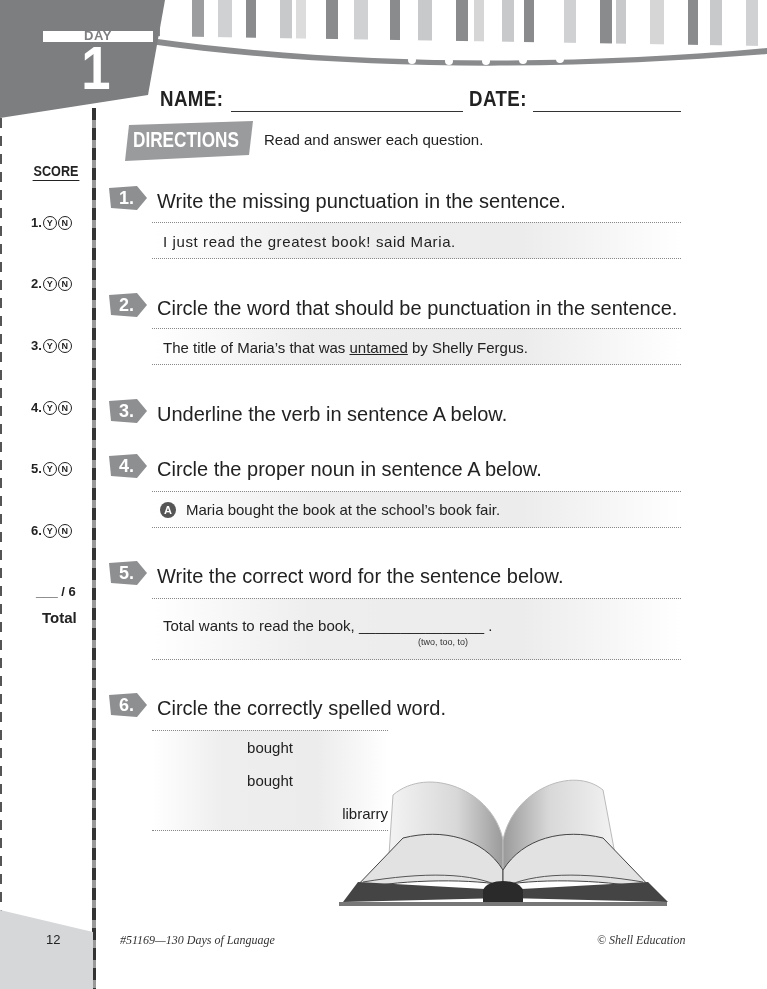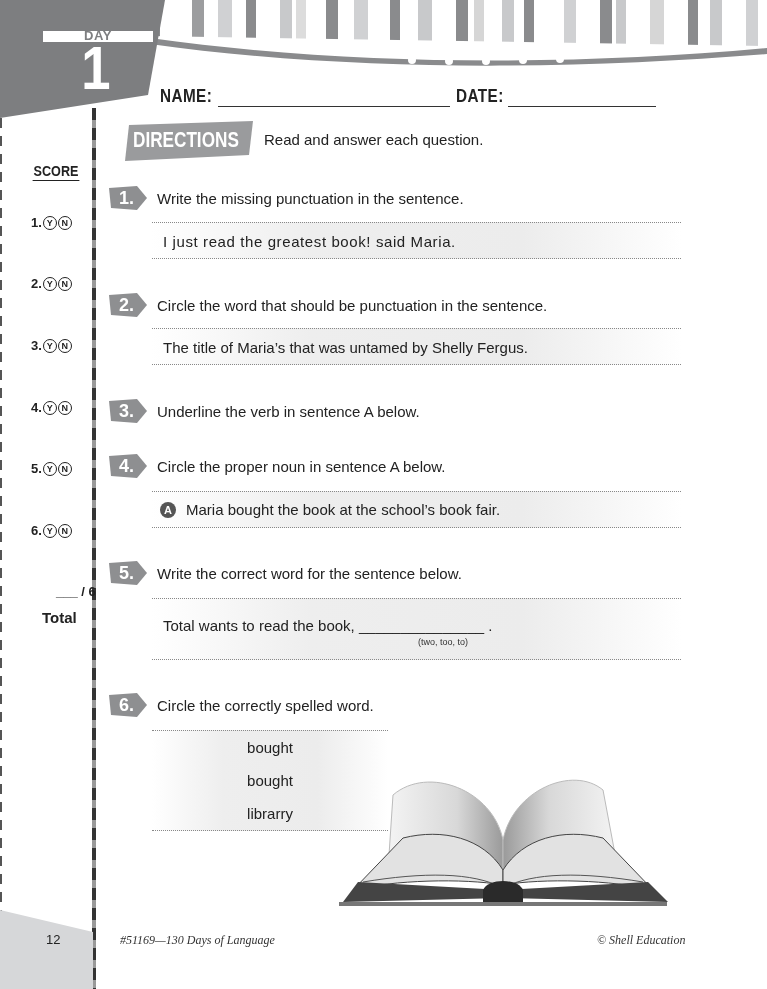--- a/index.html
+++ b/index.html
@@ -23,50 +23,50 @@
   
   .sidebar-line { position: absolute; left: 92px; top: 108px; width: 4px; height: 881px;
     background: repeating-linear-gradient(to bottom, #333 0 12px, #999 12px 20px); }
   .sidebar-left-line { position: absolute; left: 0; top: 118px; width: 2px; height: 871px;
     background: repeating-linear-gradient(to bottom, #555 0 10px, #fff 10px 18px); }
   .score-title { position: absolute; left: 30px; top: 163px; width: 52px; text-align: center; font-size: 14px;
     font-weight: bold; border-bottom: 1.5px solid #222; padding-bottom: 1px; transform: scaleX(0.9); }
   .score-row { position: absolute; left: 31px; font-size: 13px; font-weight: bold; display: flex; align-items: center; gap: 1px; }
   .yn { display: inline-block; width: 14px; height: 14px; border: 1px solid #222; border-radius: 50%;
     font-size: 9px; line-height: 12px; text-align: center; font-weight: bold; }
-  .total-line { position: absolute; left: 36px; top: 584px; font-size: 13px; font-weight: bold; margin-left: 20px; }
+  .total-line { position: absolute; left: 36px; top: 584px; font-size: 13px; font-weight: bold; }
   .total-label { position: absolute; left: 42px; top: 609px; font-size: 15px; font-weight: bold; }
 
   .footer-tab { position: absolute; left: 0; top: 910px; width: 93px; height: 79px; background: #d6d7d9;
     clip-path: polygon(0 0, 93px 22px, 93px 79px, 0 79px); }
   .page-num { position: absolute; left: 46px; top: 932px; font-size: 13px; color: #222; }
   .footer-left { position: absolute; left: 120px; top: 933px; font-family: "Liberation Serif", serif; font-style: italic; font-size: 12px; color: #333; }
   .footer-right { position: absolute; left: 597px; top: 933px; font-family: "Liberation Serif", serif; font-style: italic; font-size: 12px; color: #333; }
 
   
-  .name-row { position: absolute; left: 160px; top: 86px; display: flex; align-items: flex-end; font-weight: bold; font-size: 18px; }
+  .name-row { position: absolute; left: 160px; top: 86px; display: flex; align-items: flex-end; font-weight: bold; font-size: 22px; }
   .name-label { transform: scaleX(0.85); transform-origin: left; display: inline-block; letter-spacing: 0.5px; }
   .blank { display: inline-block; border-bottom: 1.5px solid #333; height: 16px; }
 
   
   .directions-badge { position: absolute; left: 125px; top: 121px; width: 128px; height: 40px; background: #9a9b9d;
     clip-path: polygon(4px 4px, 128px 0, 124px 34px, 0 40px);
     color: #fff; font-weight: bold; font-size: 22px; line-height: 38px; padding-left: 8px; letter-spacing: 0; }
   .directions-badge span { display: inline-block; transform: scaleX(0.78); transform-origin: left; }
   .directions-text { position: absolute; left: 264px; top: 131px; font-size: 15px; }
 
   
   .qbadge { position: absolute; width: 38px; height: 24px; background: #8e8f91;
     clip-path: polygon(0 2px, 28px 0, 38px 12px, 28px 24px, 2px 22px);
     color: #fff; font-weight: bold; font-size: 18px; line-height: 24px; padding-left: 10px; }
-  .qtext { position: absolute; left: 157px; font-size: 15px; }
+  .qtext { position: absolute; left: 157px; font-size: 20px; }
   .answer-box { position: absolute; left: 152px; width: 529px; border-top: 1px dotted #888; border-bottom: 1px dotted #888;
     background: linear-gradient(to right, #fff 0%, #eeeeee 30%, #ececec 70%, #fff 100%); }
   .answer-text { position: absolute; font-size: 15px; }
-  .underline { }
+  .underline { text-decoration: underline; }
   .a-badge { display: inline-block; width: 16px; height: 16px; border-radius: 50%; background: #555; color: #fff;
     font-size: 11px; font-weight: bold; text-align: center; line-height: 16px; margin-right: 10px; vertical-align: 1px; }
   .hint { position: absolute; left: 418px; top: 637px; font-size: 9px; color: #333; }
   .word-option { position: absolute; width: 236px; left: 152px; text-align: center; font-size: 15px; }
 
   
   .book { position: absolute; left: 333px; top: 760px; width: 340px; height: 150px; }
 </style>
 </head>
 <body>
@@ -183,21 +183,21 @@
 <div class="qtext" style="top:565px;">Write the correct word for the sentence below.</div>
 <div class="answer-box" style="top:598px;height:62px;"></div>
 <div class="answer-text" style="left:163px;top:617px;">Total wants to read the book, _______________ .</div>
 <div class="hint">(two, too, to)</div>
 
 <div class="qbadge" style="left:109px;top:693px;">6.</div>
 <div class="qtext" style="top:697px;">Circle the correctly spelled word.</div>
 <div class="answer-box" style="top:730px;height:101px;width:236px;"></div>
 <div class="word-option" style="top:739px;">bought</div>
 <div class="word-option" style="top:772px;">bought</div>
-<div class="word-option" style="top:805px;">librarry</div>
+<div class="word-option" style="top:805px;text-align:right;">librarry</div>
 
 <svg class="book" viewBox="0 0 340 150">
   <defs>
     <linearGradient id="pageL" x1="0" y1="0" x2="1" y2="0">
       <stop offset="0" stop-color="#f4f4f4"></stop>
         <stop offset="0.6" stop-color="#d8d8d8"></stop>
         <stop offset="1" stop-color="#9a9a9a"></stop>
     </linearGradient>
     <linearGradient id="pageR" x1="1" y1="0" x2="0" y2="0">
       <stop offset="0" stop-color="#f4f4f4"></stop>

